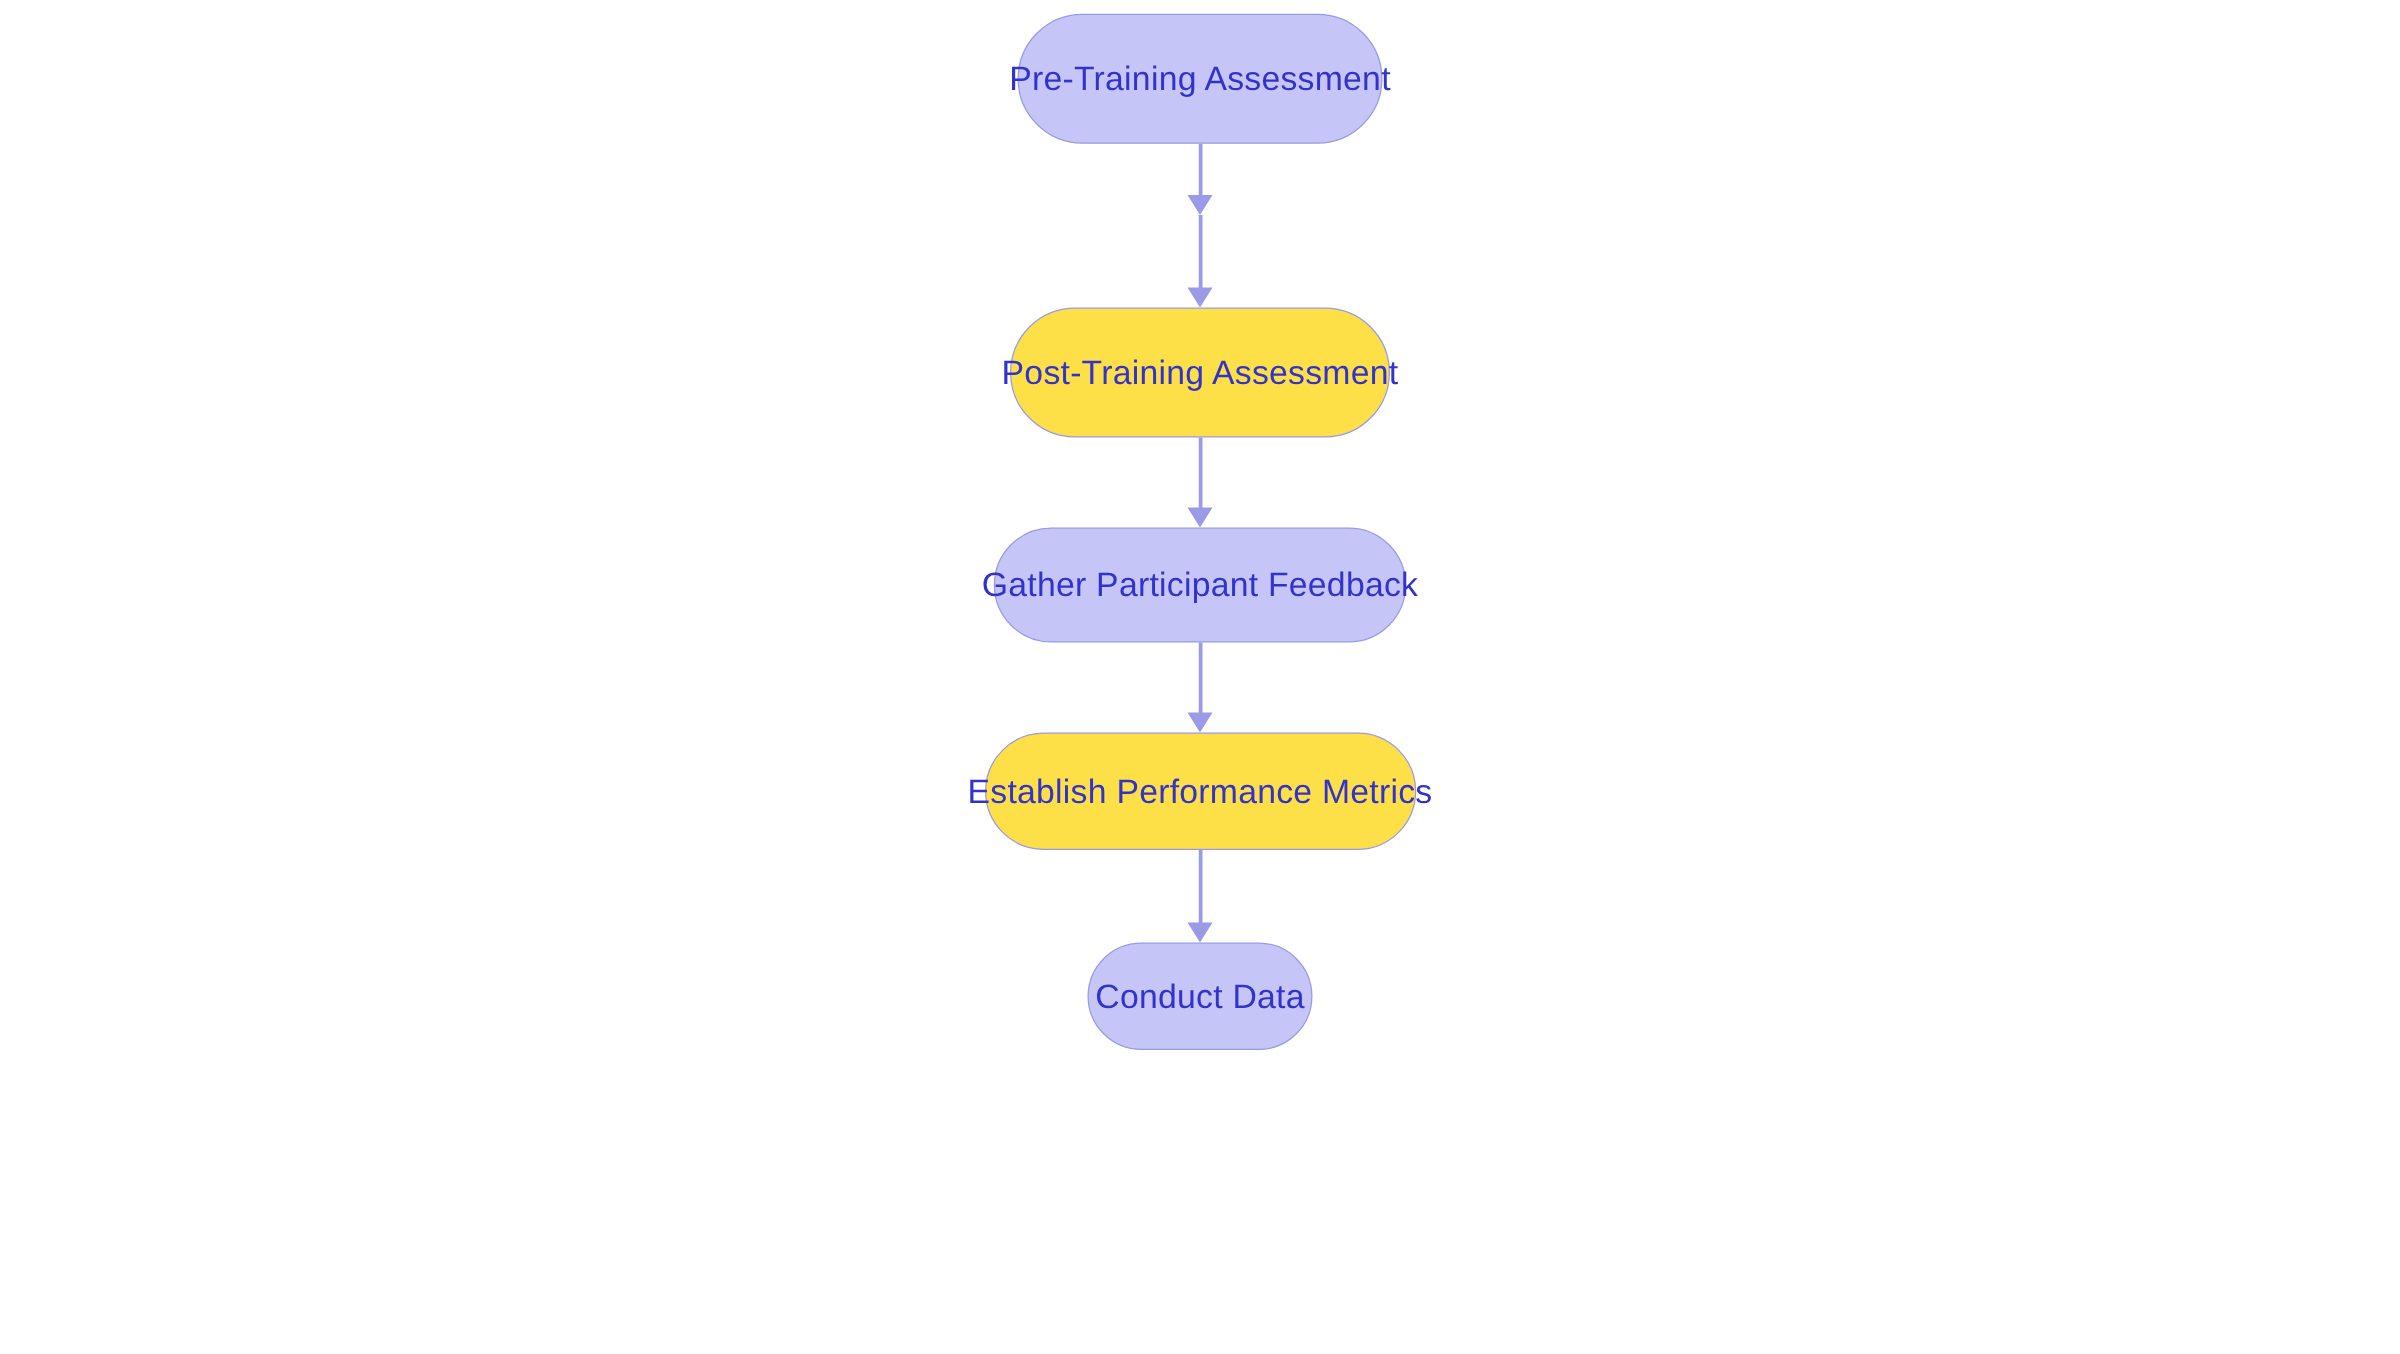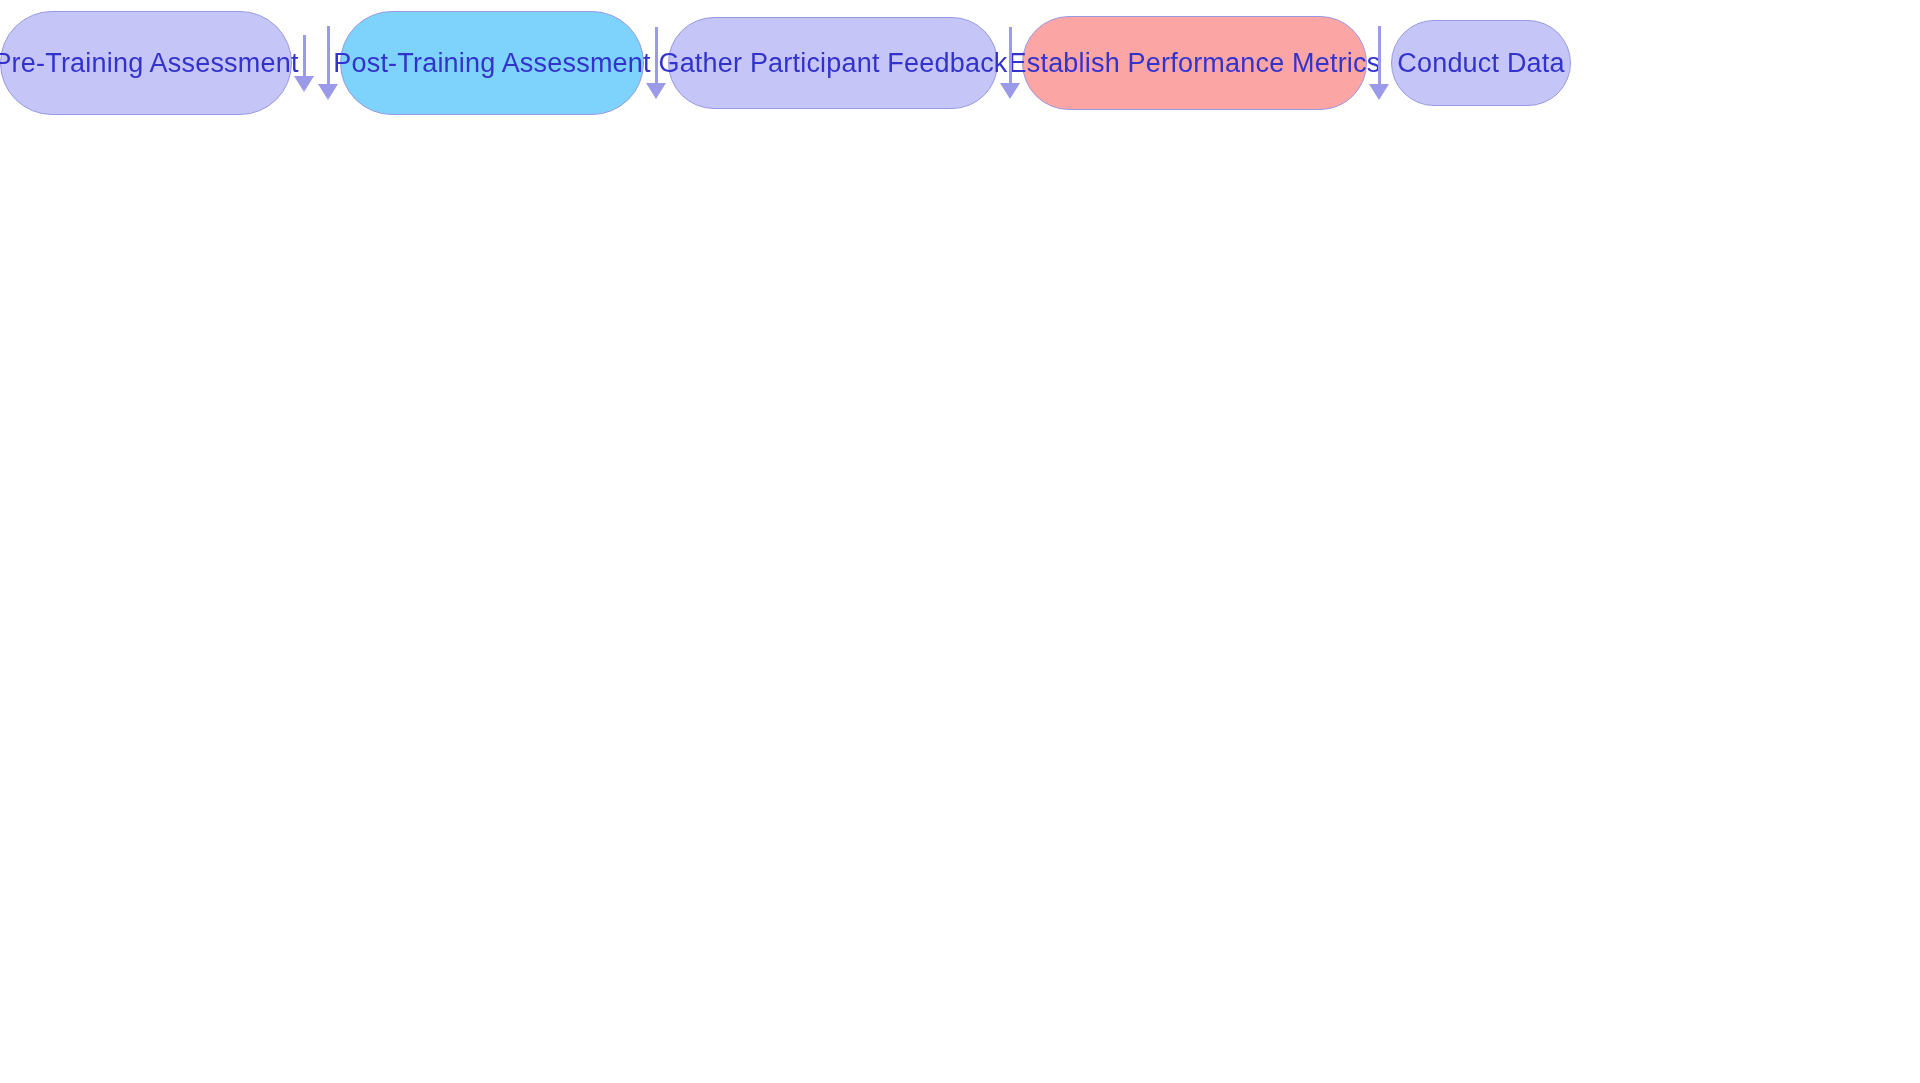--- a/index.html
+++ b/index.html
@@ -21,20 +21,21 @@
     height: 1083px;
     background: #ffffff;
   }
 
   .flow-column {
     position: absolute;
     left: 0;
     top: 11px;
     width: 1920px;
     display: flex;
+    flex-direction: column;
     align-items: center;
   }
 
   .flow-node {
     box-sizing: border-box;
     display: flex;
     align-items: center;
     justify-content: center;
     background: #c5c5f8;
     border: 1.5px solid #9a9ae2;
@@ -91,39 +92,39 @@
       <div class="connector-shaft" style="background: rgb(154, 154, 232);"></div>
       <div class="connector-head" style="border-top-color: rgb(154, 154, 232);"></div>
     </div>
 
 
     <div class="flow-connector" style="height: 74px;">
       <div class="connector-shaft" style="background: rgb(154, 154, 232);"></div>
       <div class="connector-head" style="border-top-color: rgb(154, 154, 232);"></div>
     </div>
 
-    <div class="flow-node" style="width: 304px; height: 104px; background: #7dd3fc; border-color: rgb(154, 154, 226); color: rgb(51, 51, 204);">
+    <div class="flow-node" style="width: 304px; height: 104px; background: #fde047; border-color: rgb(154, 154, 226); color: rgb(51, 51, 204);">
       <span class="flow-node-label">Post-Training Assessment</span>
     </div>
 
     <div class="flow-connector" style="height: 72px;">
       <div class="connector-shaft" style="background: rgb(154, 154, 232);"></div>
       <div class="connector-head" style="border-top-color: rgb(154, 154, 232);"></div>
     </div>
 
     <div class="flow-node" style="width: 330px; height: 92px; background: rgb(197, 197, 248); border-color: rgb(154, 154, 226); color: rgb(51, 51, 204); align-items: center;">
       <span class="flow-node-label">Gather Participant Feedback</span>
     </div>
 
     <div class="flow-connector" style="height: 72px;">
       <div class="connector-shaft" style="background: rgb(154, 154, 232);"></div>
       <div class="connector-head" style="border-top-color: rgb(154, 154, 232);"></div>
     </div>
 
-    <div class="flow-node" style="width: 345px; height: 94px; background: #fca5a5; border-color: rgb(154, 154, 226); color: rgb(51, 51, 204);">
+    <div class="flow-node" style="width: 345px; height: 94px; background: #fde047; border-color: rgb(154, 154, 226); color: rgb(51, 51, 204);">
       <span class="flow-node-label">Establish Performance Metrics</span>
     </div>
 
     <div class="flow-connector" style="height: 74px;">
       <div class="connector-shaft" style="background: rgb(154, 154, 232);"></div>
       <div class="connector-head" style="border-top-color: rgb(154, 154, 232);"></div>
     </div>
 
     <div class="flow-node" style="width: 180px; height: 86px; background: rgb(197, 197, 248); border-color: rgb(154, 154, 226); color: rgb(51, 51, 204);">
       <span class="flow-node-label">Conduct Data</span>

